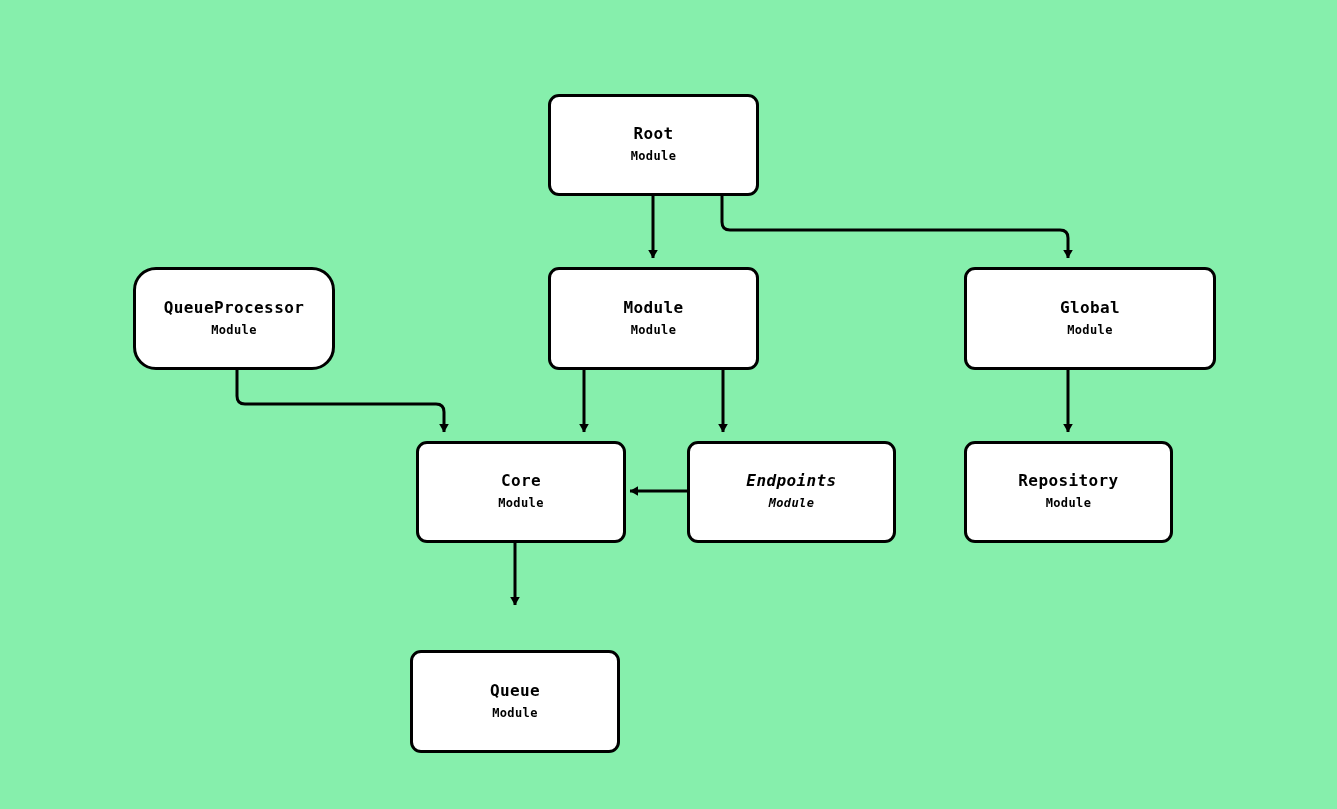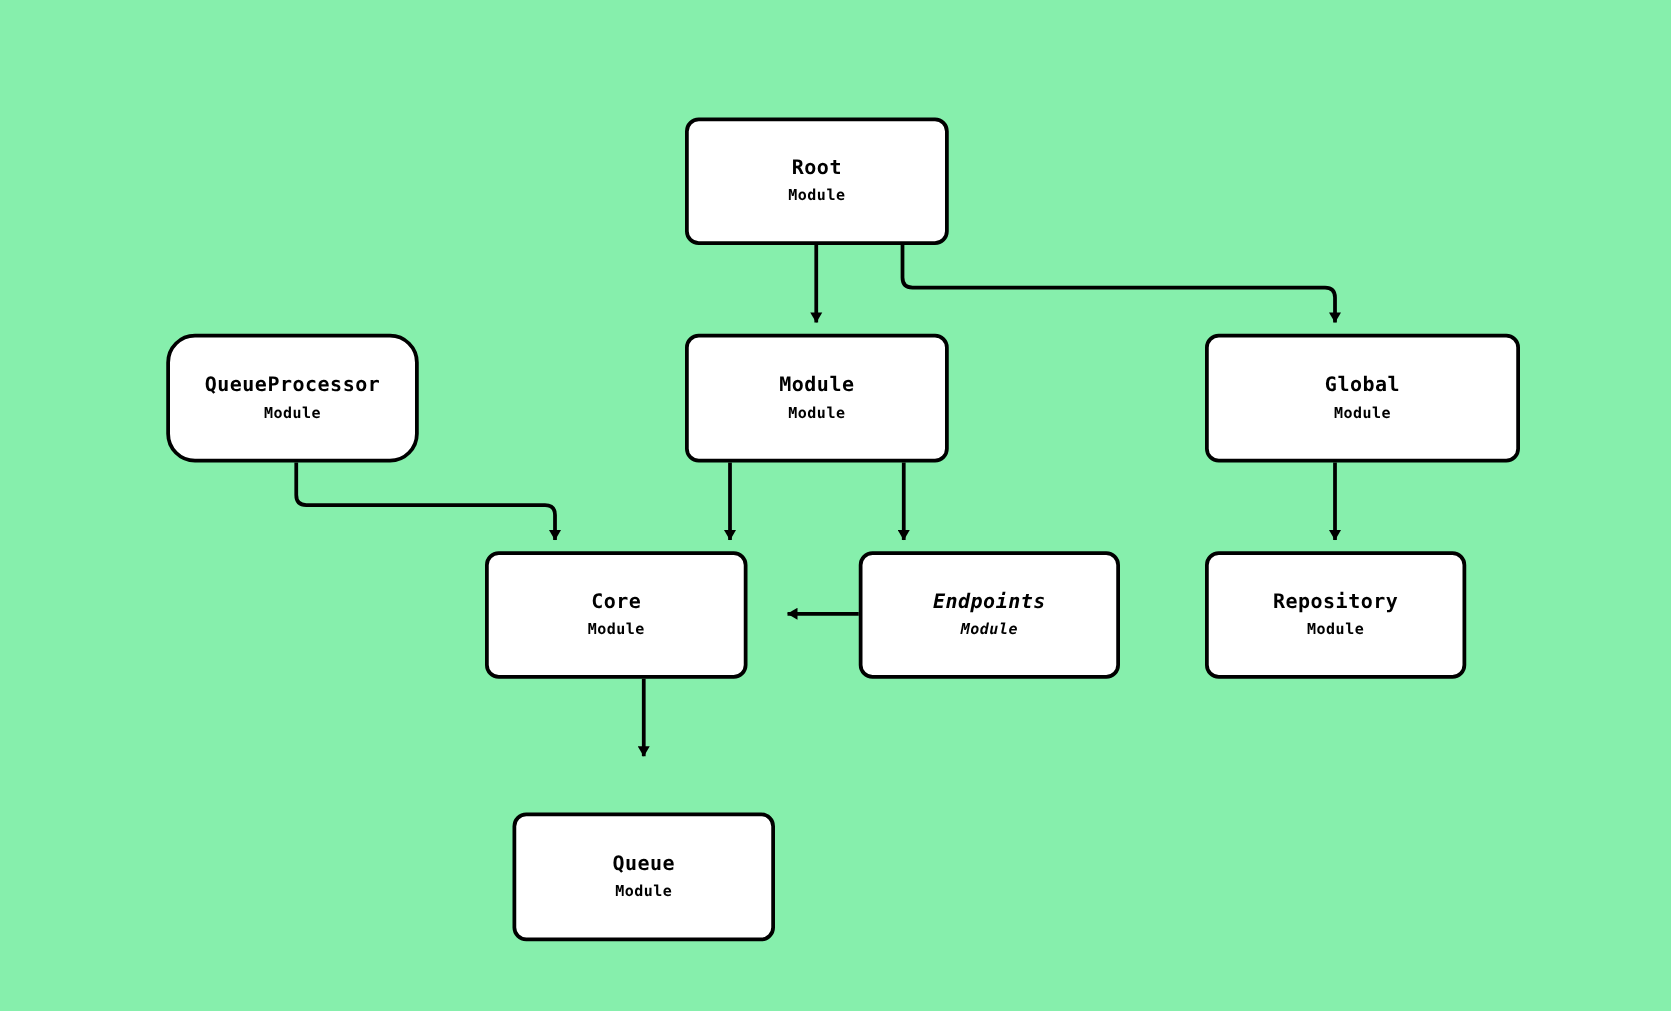--- a/index.html
+++ b/index.html
@@ -97,21 +97,21 @@
         <div class="node-label-line2">Module</div>
       </div>
       <div class="node" style="left: 548px; top: 267px; width: 211px; height: 103px; border-color: rgb(0, 0, 0); border-width: 3px; border-radius: 11px;">
         <div class="node-label">Module</div>
         <div class="node-label-line2">Module</div>
       </div>
       <div class="node" style="left: 964px; top: 267px; width: 252px; height: 103px; border-color: rgb(0, 0, 0); border-width: 3px; border-radius: 11px;">
         <div class="node-label">Global</div>
         <div class="node-label-line2">Module</div>
       </div>
-      <div class="node" style="left: 388px; top: 441px; width: 210px; height: 102px; border-color: rgb(0, 0, 0); border-width: 3px; border-radius: 11px;">
+      <div class="node" style="left: 416px; top: 441px; width: 210px; height: 102px; border-color: rgb(0, 0, 0); border-width: 3px; border-radius: 11px;">
         <div class="node-label">Core</div>
         <div class="node-label-line2">Module</div>
       </div>
       <div class="node" style="left: 687px; top: 441px; width: 209px; height: 102px; border-color: rgb(0, 0, 0); border-width: 3px; border-radius: 11px; font-style: italic;">
         <div class="node-label">Endpoints</div>
         <div class="node-label-line2">Module</div>
       </div>
       <div class="node" style="left: 964px; top: 441px; width: 209px; height: 102px; border-color: rgb(0, 0, 0); border-width: 3px; border-radius: 11px;">
         <div class="node-label">Repository</div>
         <div class="node-label-line2">Module</div>

